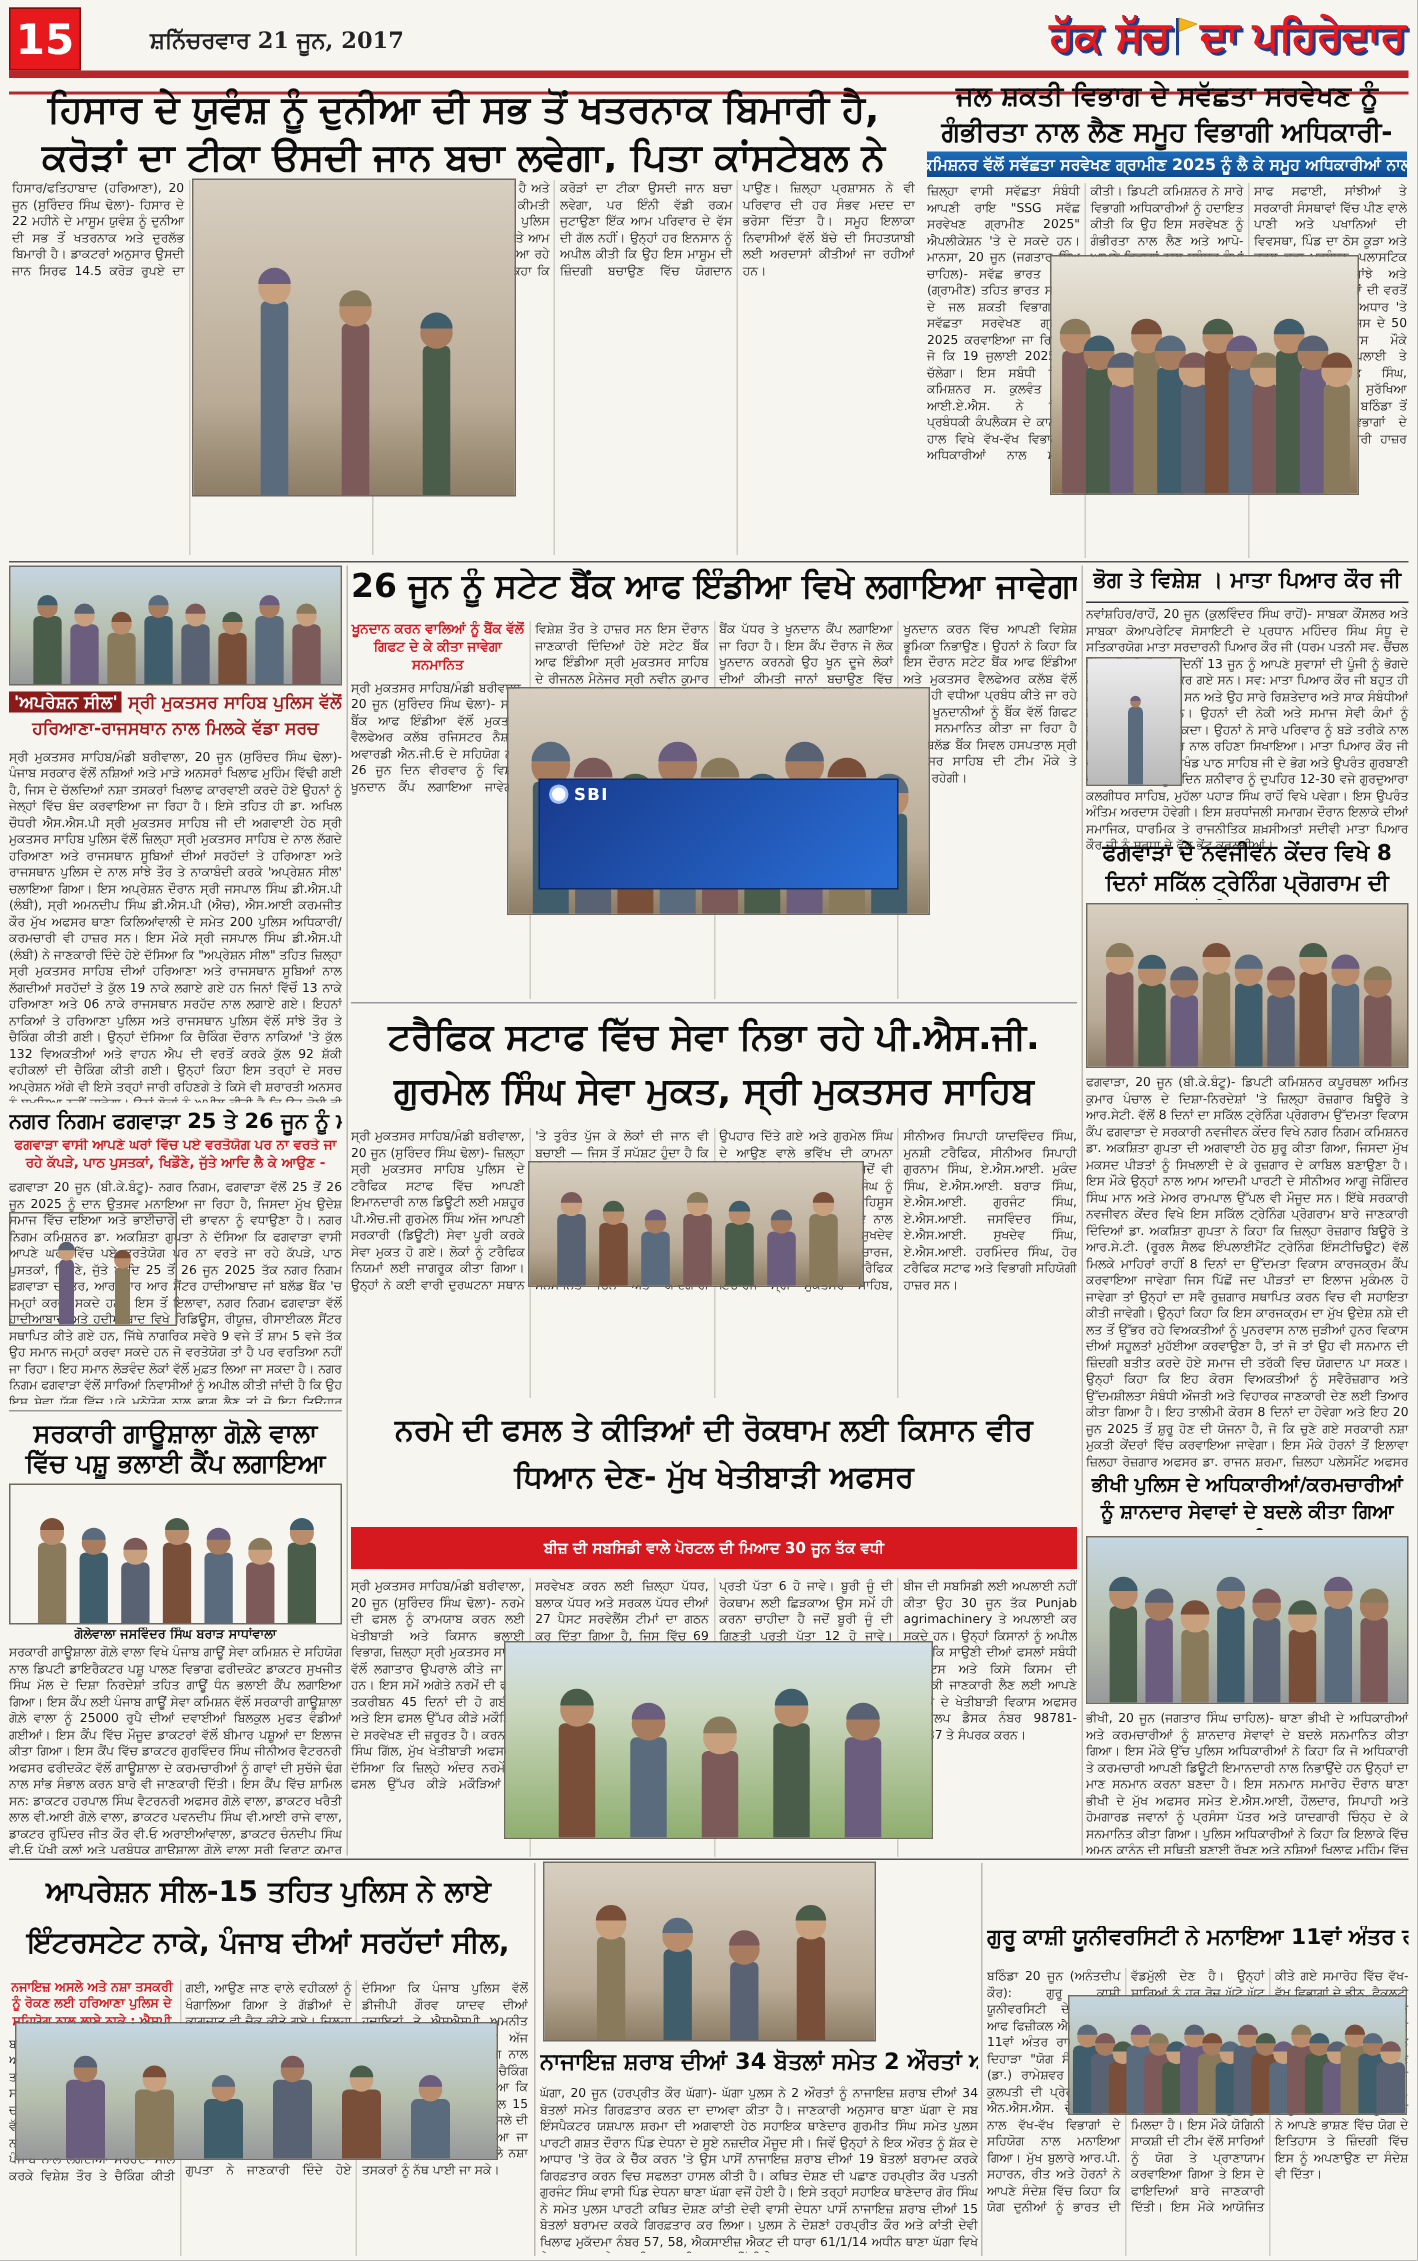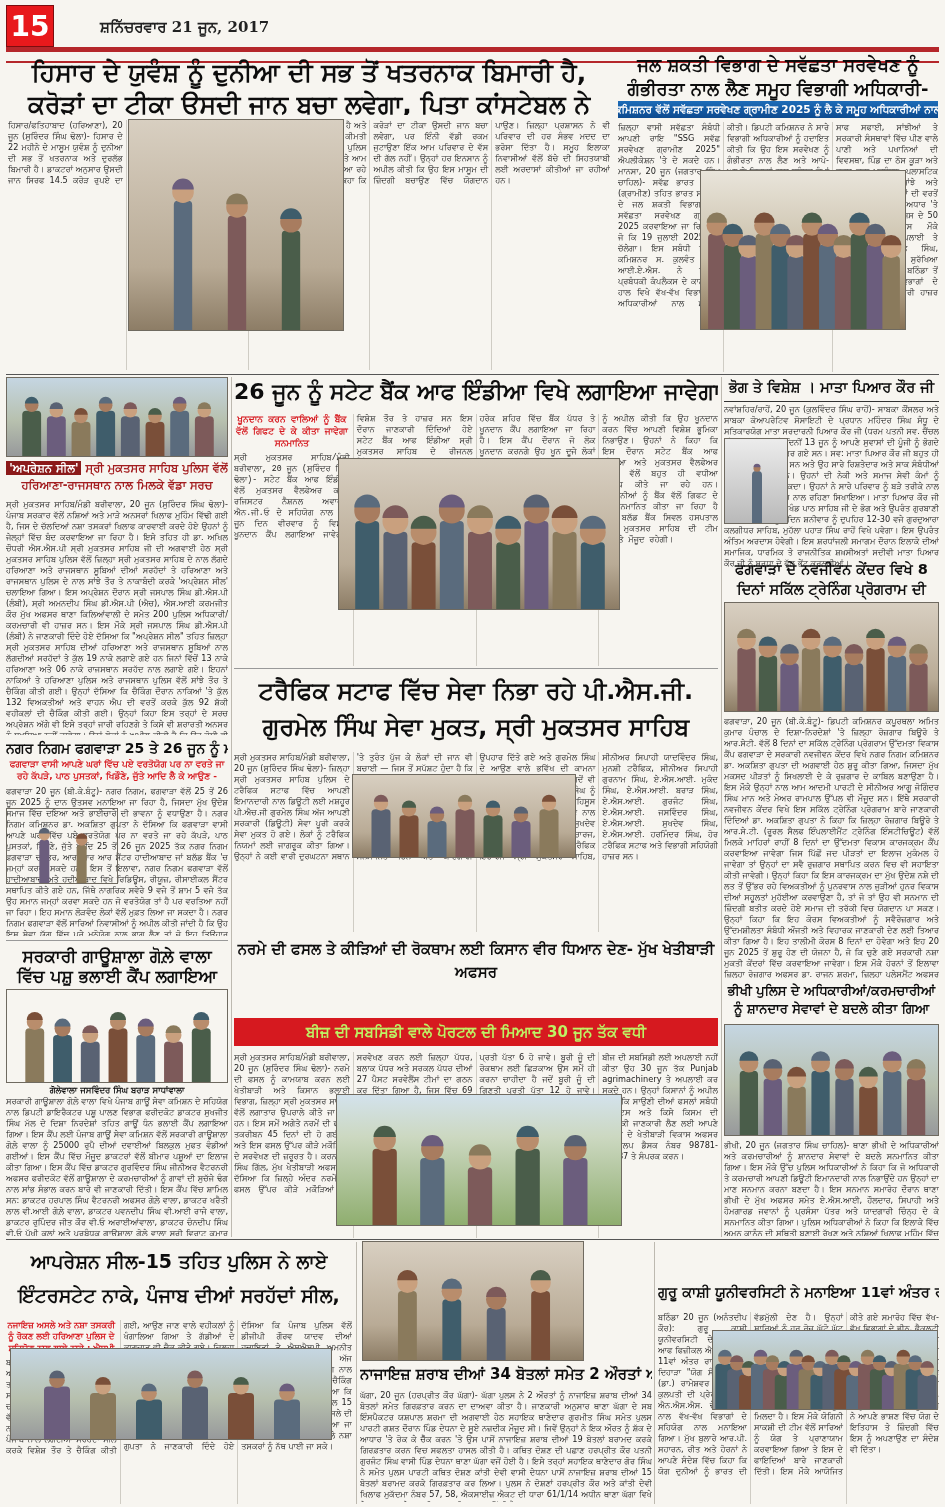--- a/index.html
+++ b/index.html
@@ -21,21 +21,21 @@
   .hl-sm{font-size:14px;line-height:1.45;}
   .hl-xs{font-size:13px;line-height:1.4;}
   .body-text{font-size:8.2px;line-height:1.34;text-align:justify;color:#1b1b1b;overflow:hidden;}
   .cols-3{column-count:3;column-gap:7px;column-rule:1px solid #cfccc4;}
   .cols-4{column-count:4;column-gap:7px;column-rule:1px solid #cfccc4;}
   .cols-5{column-count:5;column-gap:7px;column-rule:1px solid #cfccc4;}
   .red-sub{color:#d6191f;font-weight:700;text-align:center;overflow:hidden;}
   .red-sub-flow{color:#d6191f;font-weight:700;font-size:9px;line-height:1.35;text-align:center;margin-bottom:3px;}
   .blue-bar{background:linear-gradient(180deg,#1d6cb8,#0d4a8f);color:#fff;font-weight:700;font-size:10.5px;
             display:flex;align-items:center;justify-content:center;overflow:hidden;white-space:nowrap;}
-  .red-band{background:#d6191f;color:#bef264;font-weight:800;font-size:15px;
+  .red-band{background:#d6191f;color:#ffffff;font-weight:800;font-size:10px;
             display:flex;align-items:center;justify-content:center;overflow:hidden;white-space:nowrap;}
   .tag-box{background:#8b1a1a;color:#fff;padding:0 3px;}
   .maroon{color:#a31d1f;}
   .hr{position:absolute;height:0;border-top:1px solid #555;}
   .vr{position:absolute;width:0;border-left:1px solid #bdb9b0;}
   .caption{font-size:8.5px;font-weight:700;text-align:center;color:#111;overflow:hidden;white-space:nowrap;}
   
   .photo{position:absolute;border:1px solid #6f6a60;box-sizing:border-box;overflow:hidden;}
   .photo.ind{background:linear-gradient(180deg,#d8cfc1 0%,#b9ab96 70%,#8d7d66 100%);}
   .photo.meet{background:linear-gradient(180deg,#e9e5db 0%,#c8bda6 55%,#8a7458 100%);}
@@ -52,20 +52,30 @@
 </style>
 </head>
 <body>
 
 <div id="page">
 
   <div class="numbox">
       <span>15</span>
     </div>
   <div class="date">ਸ਼ਨਿੱਚਰਵਾਰ 21 ਜੂਨ, 2017</div>
+  <div class="masthead">
+    <span>ਹੱਕ ਸੱਚ</span>
+    <span>
+      <svg class="flagsvg" width="16" height="26" viewBox="0 0 16 26">
+          <line x1="3" y1="1" x2="3" y2="26" stroke="#1a3f8f" stroke-width="2"></line>
+          <polygon points="4,1 16,5 4,10" fill="#f5b516" stroke="#c88908" stroke-width="0.5"></polygon>
+        </svg>
+    </span>
+    <span>ਦਾ ਪਹਿਰੇਦਾਰ</span>
+  </div>
   <div class="dbl-rule"></div>
 
   <div class="abs hl hl-xl" style="left:10px;top:57px;width:598px;height:58px;">ਹਿਸਾਰ ਦੇ ਯੁਵੰਸ਼ ਨੂੰ ਦੁਨੀਆ ਦੀ ਸਭ ਤੋਂ ਖਤਰਨਾਕ ਬਿਮਾਰੀ ਹੈ, ਕਰੋੜਾਂ ਦਾ ਟੀਕਾ ਉਸਦੀ ਜਾਨ ਬਚਾ ਲਵੇਗਾ, ਪਿਤਾ ਕਾਂਸਟੇਬਲ ਨੇ ਮਦਦ ਦੀ ਗੁਹਾਰ ਲਗਾਈ</div>
   <div class="abs body-text cols-5" style="left:8px;top:120px;width:602px;height:250px;">ਹਿਸਾਰ/ਫਤਿਹਾਬਾਦ (ਹਰਿਆਣਾ), 20 ਜੂਨ (ਸੁਰਿੰਦਰ ਸਿੰਘ ਢੋਲਾ)- ਹਿਸਾਰ ਦੇ 22 ਮਹੀਨੇ ਦੇ ਮਾਸੂਮ ਯੁਵੰਸ਼ ਨੂੰ ਦੁਨੀਆ ਦੀ ਸਭ ਤੋਂ ਖਤਰਨਾਕ ਅਤੇ ਦੁਰਲੱਭ ਬਿਮਾਰੀ ਹੈ। ਡਾਕਟਰਾਂ ਅਨੁਸਾਰ ਉਸਦੀ ਜਾਨ ਸਿਰਫ 14.5 ਕਰੋੜ ਰੁਪਏ ਦਾ ਟੀਕਾ ਹੀ ਬਚਾ ਸਕਦਾ ਹੈ। ਬੱਚੇ ਦੇ ਪਿਤਾ ਜੋ ਹਰਿਆਣਾ ਪੁਲਿਸ ਵਿੱਚ ਕਾਂਸਟੇਬਲ ਹਨ, ਨੇ ਸਰਕਾਰ ਅਤੇ ਸਮਾਜ ਸੇਵੀ ਸੰਸਥਾਵਾਂ ਅੱਗੇ ਮਦਦ ਦੀ ਗੁਹਾਰ ਲਗਾਈ ਹੈ। ਪਰਿਵਾਰ ਨੇ ਦੱਸਿਆ ਕਿ ਬੱਚੇ ਦਾ ਇਲਾਜ ਵਿਦੇਸ਼ ਤੋਂ ਮੰਗਵਾਏ ਜਾਣ ਵਾਲੇ ਟੀਕੇ ਨਾਲ ਹੀ ਸੰਭਵ ਹੈ ਅਤੇ ਇਸ ਲਈ ਹਰ ਛੋਟੀ ਵੱਡੀ ਮਦਦ ਕੀਮਤੀ ਹੈ। ਸਮਾਜ ਸੇਵੀ ਸੰਸਥਾਵਾਂ, ਪੁਲਿਸ ਵਿਭਾਗ ਦੇ ਸਾਥੀ ਕਰਮਚਾਰੀ ਅਤੇ ਆਮ ਲੋਕ ਬੱਚੇ ਦੀ ਮਦਦ ਲਈ ਅੱਗੇ ਆ ਰਹੇ ਹਨ। ਪਿਤਾ ਨੇ ਭਾਵੁਕ ਹੋ ਕੇ ਕਿਹਾ ਕਿ ਕਰੋੜਾਂ ਦਾ ਟੀਕਾ ਉਸਦੀ ਜਾਨ ਬਚਾ ਲਵੇਗਾ, ਪਰ ਇੰਨੀ ਵੱਡੀ ਰਕਮ ਜੁਟਾਉਣਾ ਇੱਕ ਆਮ ਪਰਿਵਾਰ ਦੇ ਵੱਸ ਦੀ ਗੱਲ ਨਹੀਂ। ਉਨ੍ਹਾਂ ਹਰ ਇਨਸਾਨ ਨੂੰ ਅਪੀਲ ਕੀਤੀ ਕਿ ਉਹ ਇਸ ਮਾਸੂਮ ਦੀ ਜ਼ਿੰਦਗੀ ਬਚਾਉਣ ਵਿੱਚ ਯੋਗਦਾਨ ਪਾਉਣ। ਜ਼ਿਲ੍ਹਾ ਪ੍ਰਸ਼ਾਸਨ ਨੇ ਵੀ ਪਰਿਵਾਰ ਦੀ ਹਰ ਸੰਭਵ ਮਦਦ ਦਾ ਭਰੋਸਾ ਦਿੱਤਾ ਹੈ। ਸਮੂਹ ਇਲਾਕਾ ਨਿਵਾਸੀਆਂ ਵੱਲੋਂ ਬੱਚੇ ਦੀ ਸਿਹਤਯਾਬੀ ਲਈ ਅਰਦਾਸਾਂ ਕੀਤੀਆਂ ਜਾ ਰਹੀਆਂ ਹਨ।</div>
   <div class="photo ind" style="left:128px;top:119px;width:216px;height:212px;">
       <svg style="position:absolute;left:0;top:0;" width="216" height="212" viewBox="0 0 216 212">
         <rect x="44.82" y="80.72" width="18.360000000000003" height="139.92000000000002" rx="4" fill="#5a6b7d"></rect>
         <circle cx="54" cy="72.08" r="10.8" fill="#c9a07e"></circle>
         <path d="M 43.2 69.38 A 10.8 10.8 0 0 1 64.8 69.38 Z" fill="#6b5d7d"></path>
         <rect x="98.82" y="95.56" width="18.360000000000003" height="125.08" rx="4" fill="#7d5a5a"></rect>
@@ -197,21 +207,21 @@
         <path d="M 158.51 43.1225 A 7.99 7.99 0 0 1 174.49 43.1225 Z" fill="#8a7a5c"></path>
         <rect x="184.815" y="38.352000000000004" width="18.87" height="62.04" rx="4" fill="#4a5d4a"></rect>
         <circle cx="194.25" cy="31.96" r="7.99" fill="#b98d6c"></circle>
         <path d="M 186.26 29.962500000000002 A 7.99 7.99 0 0 1 202.24 29.962500000000002 Z" fill="#3f5d6b"></path>
       </svg>
     </div>
   <div class="abs caption" style="left:6px;top:1085px;width:222px;">ਗੋਲੇਵਾਲਾ ਜਸਵਿੰਦਰ ਸਿੰਘ ਬਰਾੜ ਸਾਧਾਂਵਾਲਾ</div>
   <div class="abs body-text" style="left:6px;top:1096px;width:222px;height:140px;">ਸਰਕਾਰੀ ਗਾਊਸ਼ਾਲਾ ਗੋਲ਼ੇ ਵਾਲਾ ਵਿਖੇ ਪੰਜਾਬ ਗਾਊਂ ਸੇਵਾ ਕਮਿਸ਼ਨ ਦੇ ਸਹਿਯੋਗ ਨਾਲ ਡਿਪਟੀ ਡਾਇਰੈਕਟਰ ਪਸ਼ੂ ਪਾਲਣ ਵਿਭਾਗ ਫਰੀਦਕੋਟ ਡਾਕਟਰ ਸੁਖਜੀਤ ਸਿੰਘ ਮੱਲ ਦੇ ਦਿਸ਼ਾ ਨਿਰਦੇਸ਼ਾਂ ਤਹਿਤ ਗਾਊਂ ਧੰਨ ਭਲਾਈ ਕੈਂਪ ਲਗਾਇਆ ਗਿਆ। ਇਸ ਕੈਂਪ ਲਈ ਪੰਜਾਬ ਗਾਊਂ ਸੇਵਾ ਕਮਿਸ਼ਨ ਵੱਲੋਂ ਸਰਕਾਰੀ ਗਾਊਸ਼ਾਲਾ ਗੋਲ਼ੇ ਵਾਲਾ ਨੂੰ 25000 ਰੁਪੈ ਦੀਆਂ ਦਵਾਈਆਂ ਬਿਲਕੁਲ ਮੁਫਤ ਵੰਡੀਆਂ ਗਈਆਂ। ਇਸ ਕੈਂਪ ਵਿੱਚ ਮੌਜੂਦ ਡਾਕਟਰਾਂ ਵੱਲੋਂ ਬੀਮਾਰ ਪਸ਼ੂਆਂ ਦਾ ਇਲਾਜ ਕੀਤਾ ਗਿਆ। ਇਸ ਕੈਂਪ ਵਿੱਚ ਡਾਕਟਰ ਗੁਰਵਿੰਦਰ ਸਿੰਘ ਜੀਨੀਅਰ ਵੈਟਰਨਰੀ ਅਫਸਰ ਫਰੀਦਕੋਟ ਵੱਲੋਂ ਗਾਊਸ਼ਾਲਾ ਦੇ ਕਰਮਚਾਰੀਆਂ ਨੂੰ ਗਾਵਾਂ ਦੀ ਸੁਚੱਜੇ ਢੰਗ ਨਾਲ ਸਾਂਭ ਸੰਭਾਲ ਕਰਨ ਬਾਰੇ ਵੀ ਜਾਣਕਾਰੀ ਦਿੱਤੀ। ਇਸ ਕੈਂਪ ਵਿੱਚ ਸ਼ਾਮਿਲ ਸਨ: ਡਾਕਟਰ ਹਰਪਾਲ ਸਿੰਘ ਵੈਟਰਨਰੀ ਅਫਸਰ ਗੋਲ਼ੇ ਵਾਲਾ, ਡਾਕਟਰ ਖਰੈਤੀ ਲਾਲ ਵੀ.ਆਈ ਗੋਲ਼ੇ ਵਾਲਾ, ਡਾਕਟਰ ਪਵਨਦੀਪ ਸਿੰਘ ਵੀ.ਆਈ ਰਾਜੇ ਵਾਲਾ, ਡਾਕਟਰ ਰੁਪਿੰਦਰ ਜੀਤ ਕੌਰ ਵੀ.ਓ ਅਰਾਈਆਂਵਾਲਾ, ਡਾਕਟਰ ਚੰਨਦੀਪ ਸਿੰਘ ਵੀ.ਓ ਪੱਖੀ ਕਲਾਂ ਅਤੇ ਪ੍ਰਬੰਧਕ ਗਾਊਸ਼ਾਲਾ ਗੋਲ਼ੇ ਵਾਲਾ ਸ੍ਰੀ ਵਿਰਾਟ ਕੁਮਾਰ ਆਦਿ ਹਾਜ਼ਰ ਸਨ।</div>
 
   <div class="abs hl" style="left:234px;top:379px;width:484px;height:30px;font-size:22px;white-space:nowrap;">26 ਜੂਨ ਨੂੰ ਸਟੇਟ ਬੈਂਕ ਆਫ ਇੰਡੀਆ ਵਿਖੇ ਲਗਾਇਆ ਜਾਵੇਗਾ ਵਿਸ਼ਾਲ ਖੂਨਦਾਨ ਕੈਂਪ</div>
-  <div class="abs body-text cols-4" style="left:234px;top:414px;width:484px;height:252px;font-family:Liberation Mono, monospace;">
+  <div class="abs body-text cols-4" style="left:234px;top:414px;width:484px;height:252px;">
     <div class="red-sub-flow">ਖੂਨਦਾਨ ਕਰਨ ਵਾਲਿਆਂ ਨੂੰ ਬੈਂਕ ਵੱਲੋਂ ਗਿਫਟ ਦੇ ਕੇ ਕੀਤਾ ਜਾਵੇਗਾ ਸਨਮਾਨਿਤ</div>
     <span>ਸ੍ਰੀ ਮੁਕਤਸਰ ਸਾਹਿਬ/ਮੰਡੀ ਬਰੀਵਾਲਾ, 20 ਜੂਨ (ਸੁਰਿੰਦਰ ਸਿੰਘ ਢੋਲਾ)- ਸਟੇਟ ਬੈਂਕ ਆਫ ਇੰਡੀਆ ਵੱਲੋਂ ਮੁਕਤਸਰ ਵੈਲਫੇਅਰ ਕਲੱਬ ਰਜਿਸਟਰ ਨੈਸ਼ਨਲ ਅਵਾਰਡੀ ਐਨ.ਜੀ.ਓ ਦੇ ਸਹਿਯੋਗ ਨਾਲ 26 ਜੂਨ ਦਿਨ ਵੀਰਵਾਰ ਨੂੰ ਵਿਸ਼ਾਲ ਖੂਨਦਾਨ ਕੈਂਪ ਲਗਾਇਆ ਜਾਵੇਗਾ। ਵਿਸ਼ੇਸ਼ ਤੌਰ ਤੇ ਹਾਜ਼ਰ ਸਨ ਇਸ ਦੌਰਾਨ ਜਾਣਕਾਰੀ ਦਿੰਦਿਆਂ ਹੋਏ ਸਟੇਟ ਬੈਂਕ ਆਫ ਇੰਡੀਆ ਸ੍ਰੀ ਮੁਕਤਸਰ ਸਾਹਿਬ ਦੇ ਰੀਜਨਲ ਮੈਨੇਜਰ ਸ੍ਰੀ ਨਵੀਨ ਕੁਮਾਰ ਪਟਿਆਲਾ ਅਤੇ ਮੁਕਤਸਰ ਵੈਲਫੇਅਰ ਕਲੱਬ ਦੇ ਪ੍ਰਧਾਨ ਜਸਪ੍ਰੀਤ ਸਿੰਘ ਛਾਬੜਾ ਨੇ ਦੱਸਿਆ ਕਿ 26 ਜੂਨ ਨੂੰ ਲਗਾਏ ਜਾਣ ਵਾਲੇ ਕੈਂਪ ਦੇ ਵਿੱਚ ਅਨੇਕਾਂ ਬੈਂਕ ਕਰਮਚਾਰੀ ਅਤੇ ਸ਼ਹਿਰ ਨਿਵਾਸੀ ਖੂਨਦਾਨ ਕਰਨ ਲਈ ਪਹੁੰਚ ਰਹੇ ਹਨ। ਉਹਨਾਂ ਨੇ ਕਿਹਾ ਕਿ ਹਰੇਕ ਸ਼ਹਿਰ ਵਿੱਚ ਬੈਂਕ ਪੱਧਰ ਤੇ ਖੂਨਦਾਨ ਕੈਂਪ ਲਗਾਇਆ ਜਾ ਰਿਹਾ ਹੈ। ਇਸ ਕੈਂਪ ਦੌਰਾਨ ਜੋ ਲੋਕ ਖੂਨਦਾਨ ਕਰਨਗੇ ਉਹ ਖੂਨ ਦੂਜੇ ਲੋਕਾਂ ਦੀਆਂ ਕੀਮਤੀ ਜਾਨਾਂ ਬਚਾਉਣ ਵਿੱਚ ਮਦਦਗਾਰ ਹੋਵੇਗਾ। ਹਰੇਕ ਕੋਈ ਚੀਜ਼ ਬਣਾਵਟੀ ਬਣ ਸਕਦੀ ਹੈ ਪਰੰਤੂ ਖੂਨ ਇੱਕ ਅਜਿਹੀ ਚੀਜ਼ ਹੈ ਜਿਸ ਨੂੰ ਬਣਾਵਟੀ ਅੱਜ ਤੱਕ ਨਹੀਂ ਬਣਾਇਆ ਗਿਆ ਹੈ। ਇਨਸਾਨ ਇਨਸਾਨ ਦੀ ਮਦਦ ਕਰਕੇ ਹੀ ਇੱਕ ਦੂਜੇ ਦੀ ਜਾਨ ਨੂੰ ਬਚਾ ਸਕਦਾ ਹੈ। ਉਹਨਾਂ ਨੇ ਲੋਕਾਂ ਨੂੰ ਅਪੀਲ ਕੀਤੀ ਕਿ ਉਹ ਖੂਨਦਾਨ ਕਰਨ ਵਿੱਚ ਆਪਣੀ ਵਿਸ਼ੇਸ਼ ਭੂਮਿਕਾ ਨਿਭਾਉਣ। ਉਹਨਾਂ ਨੇ ਕਿਹਾ ਕਿ ਇਸ ਦੌਰਾਨ ਸਟੇਟ ਬੈਂਕ ਆਫ ਇੰਡੀਆ ਅਤੇ ਮੁਕਤਸਰ ਵੈਲਫੇਅਰ ਕਲੱਬ ਵੱਲੋਂ ਬਹੁਤ ਹੀ ਵਧੀਆ ਪ੍ਰਬੰਧ ਕੀਤੇ ਜਾ ਰਹੇ ਹਨ। ਖੂਨਦਾਨੀਆਂ ਨੂੰ ਬੈਂਕ ਵੱਲੋਂ ਗਿਫਟ ਦੇ ਕੇ ਸਨਮਾਨਿਤ ਕੀਤਾ ਜਾ ਰਿਹਾ ਹੈ ਅਤੇ ਬਲੱਡ ਬੈਂਕ ਸਿਵਲ ਹਸਪਤਾਲ ਸ੍ਰੀ ਮੁਕਤਸਰ ਸਾਹਿਬ ਦੀ ਟੀਮ ਮੌਕੇ ਤੇ ਮੌਜੂਦ ਰਹੇਗੀ।</span>
   </div>
   <div class="photo ind" style="left:338px;top:458px;width:282px;height:152px;">
       <svg style="position:absolute;left:0;top:0;" width="282" height="152" viewBox="0 0 282 152">
         <rect x="16.214999999999996" y="62.016000000000005" width="23.970000000000002" height="100.32" rx="4" fill="#3f5d6b"></rect>
         <circle cx="28.2" cy="51.68000000000001" r="12.920000000000002" fill="#a87c5f"></circle>
         <path d="M 15.279999999999998 48.45 A 12.920000000000002 12.920000000000002 0 0 1 41.120000000000005 48.45 Z" fill="#5a6b7d"></path>
         <rect x="44.415" y="72.656" width="23.970000000000002" height="89.67999999999999" rx="4" fill="#596273"></rect>
         <circle cx="56.4" cy="62.32000000000001" r="12.920000000000002" fill="#c9a07e"></circle>
@@ -231,20 +241,24 @@
         <rect x="185.415" y="62.016000000000005" width="23.970000000000002" height="100.32" rx="4" fill="#6b5d7d"></rect>
         <circle cx="197.4" cy="51.68000000000001" r="12.920000000000002" fill="#a87c5f"></circle>
         <path d="M 184.48000000000002 48.45 A 12.920000000000002 12.920000000000002 0 0 1 210.32 48.45 Z" fill="#596273"></path>
         <rect x="213.61499999999998" y="72.656" width="23.970000000000002" height="89.67999999999999" rx="4" fill="#8a7a5c"></rect>
         <circle cx="225.6" cy="62.32000000000001" r="12.920000000000002" fill="#c9a07e"></circle>
         <path d="M 212.68 59.09 A 12.920000000000002 12.920000000000002 0 0 1 238.51999999999998 59.09 Z" fill="#7a4f39"></path>
         <rect x="241.81499999999997" y="83.296" width="23.970000000000002" height="79.03999999999999" rx="4" fill="#3f5d6b"></rect>
         <circle cx="253.79999999999998" cy="72.96000000000001" r="12.920000000000002" fill="#b98d6c"></circle>
         <path d="M 240.88 69.73 A 12.920000000000002 12.920000000000002 0 0 1 266.71999999999997 69.73 Z" fill="#5a6b7d"></path>
       </svg>
+    <div class="sbi-banner">
+      <span class="sbi-dot"></span>
+      <span class="sbi-logo">SBI</span>
+    </div>
   </div>
 
   <div class="hr" style="left:234px;width:484px;top:668px;border-color:#999;"></div>
 
   <div class="abs hl" style="left:234px;top:673px;width:484px;height:74px;font-size:24px;line-height:1.5;">ਟਰੈਫਿਕ ਸਟਾਫ ਵਿੱਚ ਸੇਵਾ ਨਿਭਾ ਰਹੇ ਪੀ.ਐਸ.ਜੀ. ਗੁਰਮੇਲ ਸਿੰਘ ਸੇਵਾ ਮੁਕਤ, ਸ੍ਰੀ ਮੁਕਤਸਰ ਸਾਹਿਬ ਪੁਲਿਸ ਵੱਲੋਂ ਦਿੱਤੀ</div>
   <div class="abs body-text cols-4" style="left:234px;top:752px;width:484px;height:180px;">ਸ੍ਰੀ ਮੁਕਤਸਰ ਸਾਹਿਬ/ਮੰਡੀ ਬਰੀਵਾਲਾ, 20 ਜੂਨ (ਸੁਰਿੰਦਰ ਸਿੰਘ ਢੋਲਾ)- ਜ਼ਿਲ੍ਹਾ ਸ੍ਰੀ ਮੁਕਤਸਰ ਸਾਹਿਬ ਪੁਲਿਸ ਦੇ ਟਰੈਫਿਕ ਸਟਾਫ ਵਿੱਚ ਆਪਣੀ ਇਮਾਨਦਾਰੀ ਨਾਲ ਡਿਊਟੀ ਲਈ ਮਸ਼ਹੂਰ ਪੀ.ਐਚ.ਜੀ ਗੁਰਮੇਲ ਸਿੰਘ ਅੱਜ ਆਪਣੀ ਸਰਕਾਰੀ (ਡਿਊਟੀ) ਸੇਵਾ ਪੂਰੀ ਕਰਕੇ ਸੇਵਾ ਮੁਕਤ ਹੋ ਗਏ। ਲੋਕਾਂ ਨੂੰ ਟਰੈਫਿਕ ਨਿਯਮਾਂ ਲਈ ਜਾਗਰੂਕ ਕੀਤਾ ਗਿਆ। ਉਨ੍ਹਾਂ ਨੇ ਕਈ ਵਾਰੀ ਦੁਰਘਟਨਾ ਸਥਾਨ 'ਤੇ ਤੁਰੰਤ ਪੁੱਜ ਕੇ ਲੋਕਾਂ ਦੀ ਜਾਨ ਵੀ ਬਚਾਈ — ਜਿਸ ਤੋਂ ਸਪੱਸ਼ਟ ਹੁੰਦਾ ਹੈ ਕਿ ਉਹ ਸਿਰਫ ਡਿਊਟੀ ਨਹੀਂ, ਮਨੁੱਖਤਾ ਲਈ ਕੰਮ ਕਰਦੇ ਸਨ। ਸਿਟੀ ਹੋਟਲ ਸ੍ਰੀ ਮੁਕਤਸਰ ਸਾਹਿਬ ਵਿਖੇ ਹੋਏ ਵਿਦਾਈ ਸਮਾਰੋਹ ਦੌਰਾਨ ਉਨ੍ਹਾਂ ਦੇ ਪਰਿਵਾਰਕ ਮੈਂਬਰ ਵੀ ਮੌਜੂਦ ਰਹੇ ਅਤੇ ਮਾਣ ਮਹਿਸੂਸ ਕੀਤਾ। ਡੀ.ਐਸ.ਪੀ. ਸ੍ਰੀ ਅਮਨਦੀਪ ਸਿੰਘ ਅਤੇ ਪੁਲਿਸ ਵਿਭਾਗ ਵੱਲੋਂ ਸਨਮਾਨਿਤ ਚਿੰਨ ਅਤੇ ਯਾਦਗਾਰੀ ਉਪਹਾਰ ਦਿੱਤੇ ਗਏ ਅਤੇ ਗੁਰਮੇਲ ਸਿੰਘ ਦੇ ਆਉਣ ਵਾਲੇ ਭਵਿੱਖ ਦੀ ਕਾਮਨਾ ਕੀਤੀ ਅਤੇ ਉਹਨਾਂ ਕਿਹਾ ਕਿ ਜਦੋਂ ਵੀ ਕਿਸੇ ਵੀ ਤਰ੍ਹਾਂ ਦੀ ਗੁਰਮੇਲ ਸਿੰਘ ਨੂੰ ਪੁਲਿਸ ਵਿਭਾਗ ਵਿੱਚ ਜ਼ਰੂਰਤ ਮਹਿਸੂਸ ਹੋਈਗੀ ਅਸੀਂ ਹਮੇਸ਼ਾ ਉਹਨਾਂ ਦੇ ਨਾਲ ਖੜਾਂਗੇ। ਇਸ ਮੌਕੇ ਐਸ.ਆਈ. ਸੁਖਦੇਵ ਸਿੰਘ, ਜ਼ਿਲ੍ਹਾ ਟਰੈਫਿਕ ਇੰਚਾਰਜ, ਏ.ਐਸ.ਆਈ. ਤਰਸੇਮ ਸਿੰਘ ਟਰੈਫਿਕ ਇੰਚਾਰਜ ਸ੍ਰੀ ਮੁਕਤਸਰ ਸਾਹਿਬ, ਸੀਨੀਅਰ ਸਿਪਾਹੀ ਯਾਦਵਿੰਦਰ ਸਿੰਘ, ਮੁਨਸ਼ੀ ਟਰੈਫਿਕ, ਸੀਨੀਅਰ ਸਿਪਾਹੀ ਗੁਰਨਾਮ ਸਿੰਘ, ਏ.ਐਸ.ਆਈ. ਮੁਕੰਦ ਸਿੰਘ, ਏ.ਐਸ.ਆਈ. ਬਰਾੜ ਸਿੰਘ, ਏ.ਐਸ.ਆਈ. ਗੁਰਜੰਟ ਸਿੰਘ, ਏ.ਐਸ.ਆਈ. ਜਸਵਿੰਦਰ ਸਿੰਘ, ਏ.ਐਸ.ਆਈ. ਸੁਖਦੇਵ ਸਿੰਘ, ਏ.ਐਸ.ਆਈ. ਹਰਮਿੰਦਰ ਸਿੰਘ, ਹੋਰ ਟਰੈਫਿਕ ਸਟਾਫ ਅਤੇ ਵਿਭਾਗੀ ਸਹਿਯੋਗੀ ਹਾਜ਼ਰ ਸਨ।</div>
   <div class="photo ind" style="left:352px;top:774px;width:224px;height:84px;">
       <svg style="position:absolute;left:0;top:0;" width="224" height="84" viewBox="0 0 224 84">
         <rect x="18.479999999999997" y="34.272000000000006" width="19.040000000000003" height="55.44" rx="4" fill="#596273"></rect>
         <circle cx="28" cy="28.560000000000002" r="7.140000000000001" fill="#c9a07e"></circle>
@@ -263,21 +277,21 @@
         <path d="M 132.86 32.655 A 7.140000000000001 7.140000000000001 0 0 1 147.14 32.655 Z" fill="#3f5d6b"></path>
         <rect x="158.48" y="46.03200000000001" width="19.040000000000003" height="43.67999999999999" rx="4" fill="#6b5d7d"></rect>
         <circle cx="168" cy="40.32000000000001" r="7.140000000000001" fill="#a87c5f"></circle>
         <path d="M 160.86 38.53500000000001 A 7.140000000000001 7.140000000000001 0 0 1 175.14 38.53500000000001 Z" fill="#596273"></path>
         <rect x="186.48" y="34.272000000000006" width="19.040000000000003" height="55.44" rx="4" fill="#8a7a5c"></rect>
         <circle cx="196" cy="28.560000000000002" r="7.140000000000001" fill="#c9a07e"></circle>
         <path d="M 188.86 26.775000000000002 A 7.140000000000001 7.140000000000001 0 0 1 203.14 26.775000000000002 Z" fill="#7a4f39"></path>
       </svg>
     </div>
 
-  <div class="abs hl" style="left:234px;top:938px;width:484px;height:76px;font-size:15px;line-height:1.55;">ਨਰਮੇ ਦੀ ਫਸਲ ਤੇ ਕੀੜਿਆਂ ਦੀ ਰੋਕਥਾਮ ਲਈ ਕਿਸਾਨ ਵੀਰ ਧਿਆਨ ਦੇਣ- ਮੁੱਖ ਖੇਤੀਬਾੜੀ ਅਫਸਰ</div>
+  <div class="abs hl" style="left:234px;top:938px;width:484px;height:76px;font-size:20px;line-height:1.55;">ਨਰਮੇ ਦੀ ਫਸਲ ਤੇ ਕੀੜਿਆਂ ਦੀ ਰੋਕਥਾਮ ਲਈ ਕਿਸਾਨ ਵੀਰ ਧਿਆਨ ਦੇਣ- ਮੁੱਖ ਖੇਤੀਬਾੜੀ ਅਫਸਰ</div>
   <div class="abs red-band" style="left:234px;top:1018px;width:484px;height:28px;">ਬੀਜ਼ ਦੀ ਸਬਸਿਡੀ ਵਾਲੇ ਪੋਰਟਲ ਦੀ ਮਿਆਦ 30 ਜੂਨ ਤੱਕ ਵਧੀ</div>
   <div class="abs body-text cols-4" style="left:234px;top:1052px;width:484px;height:186px;">ਸ੍ਰੀ ਮੁਕਤਸਰ ਸਾਹਿਬ/ਮੰਡੀ ਬਰੀਵਾਲਾ, 20 ਜੂਨ (ਸੁਰਿੰਦਰ ਸਿੰਘ ਢੋਲਾ)- ਨਰਮੇ ਦੀ ਫਸਲ ਨੂੰ ਕਾਮਯਾਬ ਕਰਨ ਲਈ ਖੇਤੀਬਾੜੀ ਅਤੇ ਕਿਸਾਨ ਭਲਾਈ ਵਿਭਾਗ, ਜ਼ਿਲ੍ਹਾ ਸ੍ਰੀ ਮੁਕਤਸਰ ਸਾਹਿਬ ਵੱਲੋਂ ਲਗਾਤਾਰ ਉਪਰਾਲੇ ਕੀਤੇ ਜਾ ਰਹੇ ਹਨ। ਇਸ ਸਮੇਂ ਅਗੇਤੇ ਨਰਮੇਂ ਦੀ ਫਸਲ ਤਕਰੀਬਨ 45 ਦਿਨਾਂ ਦੀ ਹੋ ਗਈ ਹੈ ਅਤੇ ਇਸ ਫਸਲ ਉੱਪਰ ਕੀੜੇ ਮਕੌੜਿਆਂ ਦੇ ਸਰਵੇਖਣ ਦੀ ਜ਼ਰੂਰਤ ਹੈ। ਕਰਨਜੀਤ ਸਿੰਘ ਗਿੱਲ, ਮੁੱਖ ਖੇਤੀਬਾੜੀ ਅਫਸਰ ਨੇ ਦੱਸਿਆ ਕਿ ਜ਼ਿਲ੍ਹੇ ਅੰਦਰ ਨਰਮੇਂ ਦੀ ਫਸਲ ਉੱਪਰ ਕੀੜੇ ਮਕੌੜਿਆਂ ਦਾ ਸਰਵੇਖਣ ਕਰਨ ਲਈ ਜ਼ਿਲ੍ਹਾ ਪੱਧਰ, ਬਲਾਕ ਪੱਧਰ ਅਤੇ ਸਰਕਲ ਪੱਧਰ ਦੀਆਂ 27 ਪੈਸਟ ਸਰਵੇਲੈਂਸ ਟੀਮਾਂ ਦਾ ਗਠਨ ਕਰ ਦਿੱਤਾ ਗਿਆ ਹੈ, ਜਿਸ ਵਿੱਚ 69 ਅਧਿਕਾਰੀ/ਕਰਮਚਾਰੀ ਸ਼ਾਮਿਲ ਹਨ। ਇਹ ਟੀਮਾਂ ਹਫ਼ਤੇ ਵਿੱਚ ਦੋ ਵਾਰ ਸਵੇਰੇ 8:00 ਵਜੇ ਤੋਂ 10:00 ਵਜੇ ਤੱਕ ਸਰਵੇਖਣ ਕਰਨਗੀਆਂ ਅਤੇ ਇਹ ਸਰਵੇਖਣ ਮਿਤੀ 30 ਸਤੰਬਰ ਤੱਕ ਨਿਰੰਤਰ ਜਾਰੀ ਰਹੇਗਾ। ਚਿੱਟੀ ਮੱਖੀ ਦੀ ਰੋਕਥਾਮ ਲਈ ਛਿੜਕਾਅ ਉਸ ਸਮੇਂ ਹੀ ਕਰਨਾ ਚਾਹੀਦਾ ਹੈ ਜਦੋਂ ਸਵੇਰੇ 10:00 ਵਜੇ ਤੋਂ ਪਹਿਲਾਂ ਚਿੱਟੀ ਮੱਖੀ ਦੀ ਗਿਣਤੀ ਪ੍ਰਤੀ ਪੱਤਾ 6 ਹੋ ਜਾਵੇ। ਬੂਰੀ ਜੂੰ ਦੀ ਰੋਕਥਾਮ ਲਈ ਛਿੜਕਾਅ ਉਸ ਸਮੇਂ ਹੀ ਕਰਨਾ ਚਾਹੀਦਾ ਹੈ ਜਦੋਂ ਬੂਰੀ ਜੂੰ ਦੀ ਗਿਣਤੀ ਪ੍ਰਤੀ ਪੱਤਾ 12 ਹੋ ਜਾਵੇ। ਉਨ੍ਹਾਂ ਦੱਸਿਆ ਕਿ ਅਗੇਤੇ ਨਰਮੇਂ ਨੂੰ ਇਸ ਸਮੇਂ ਪਹਿਲੇ ਪਾਣੀ ਦੀ ਜ਼ਰੂਰਤ ਹੈ। ਪਹਿਲਾ ਪਾਣੀ ਲਗਾਉਣ ਉਪਰੰਤ ਜਦੋਂ ਖੇਤ ਵੱਤਰ ਆ ਜਾਵੇ ਤਾਂ ਯੂਰੀਆ ਖਾਦ ਦੀ ਪਹਿਲੀ ਕਿਸ਼ਤ 45 ਕਿਲੋਗ੍ਰਾਮ ਪ੍ਰਤੀ ਏਕੜ ਅਤੇ ਯੂਰੀਆ ਖਾਦ ਦੀ ਦੂਜੀ ਕਿਸ਼ਤ 45 ਕਿਲੋਗ੍ਰਾਮ ਪ੍ਰਤੀ ਏਕੜ ਫਸਲ ਨੂੰ ਫੁੱਲ ਪੈਣ ਤੇ ਪਾਈ ਜਾਵੇ। ਜਿੰਨ੍ਹਾਂ ਕਿਸਾਨਾਂ ਵੱਲੋਂ ਅਜੇ ਤੱਕ ਬੀਜ ਦੀ ਸਬਸਿਡੀ ਲਈ ਅਪਲਾਈ ਨਹੀਂ ਕੀਤਾ ਉਹ 30 ਜੂਨ ਤੱਕ Punjab agrimachinery ਤੇ ਅਪਲਾਈ ਕਰ ਸਕਦੇ ਹਨ। ਉਨ੍ਹਾਂ ਕਿਸਾਨਾਂ ਨੂੰ ਅਪੀਲ ਕੀਤੀ ਕਿ ਸਾਉਣੀ ਦੀਆਂ ਫਸਲਾਂ ਸਬੰਧੀ ਇਨਪੁਟਸ ਅਤੇ ਕਿਸੇ ਕਿਸਮ ਦੀ ਤਕਨੀਕੀ ਜਾਣਕਾਰੀ ਲੈਣ ਲਈ ਆਪਣੇ ਇਲਾਕੇ ਦੇ ਖੇਤੀਬਾੜੀ ਵਿਕਾਸ ਅਫਸਰ ਜਾਂ ਹੈਲਪ ਡੈਸਕ ਨੰਬਰ 98781-66287 ਤੇ ਸੰਪਰਕ ਕਰਨ।</div>
   <div class="photo field" style="left:336px;top:1094px;width:286px;height:132px;">
       <svg style="position:absolute;left:0;top:0;" width="286" height="132" viewBox="0 0 286 132">
         <rect x="35.51166666666666" y="53.856" width="24.310000000000002" height="87.12" rx="4" fill="#7a4f39"></rect>
         <circle cx="47.666666666666664" cy="44.88" r="11.22" fill="#b98d6c"></circle>
         <path d="M 36.446666666666665 42.075 A 11.22 11.22 0 0 1 58.88666666666666 42.075 Z" fill="#4a5d4a"></path>
         <rect x="83.17833333333333" y="63.096000000000004" width="24.310000000000002" height="77.88" rx="4" fill="#5a6b7d"></rect>
         <circle cx="95.33333333333333" cy="54.120000000000005" r="11.22" fill="#a87c5f"></circle>
         <path d="M 84.11333333333333 51.315000000000005 A 11.22 11.22 0 0 1 106.55333333333333 51.315000000000005 Z" fill="#6b5d7d"></path>

